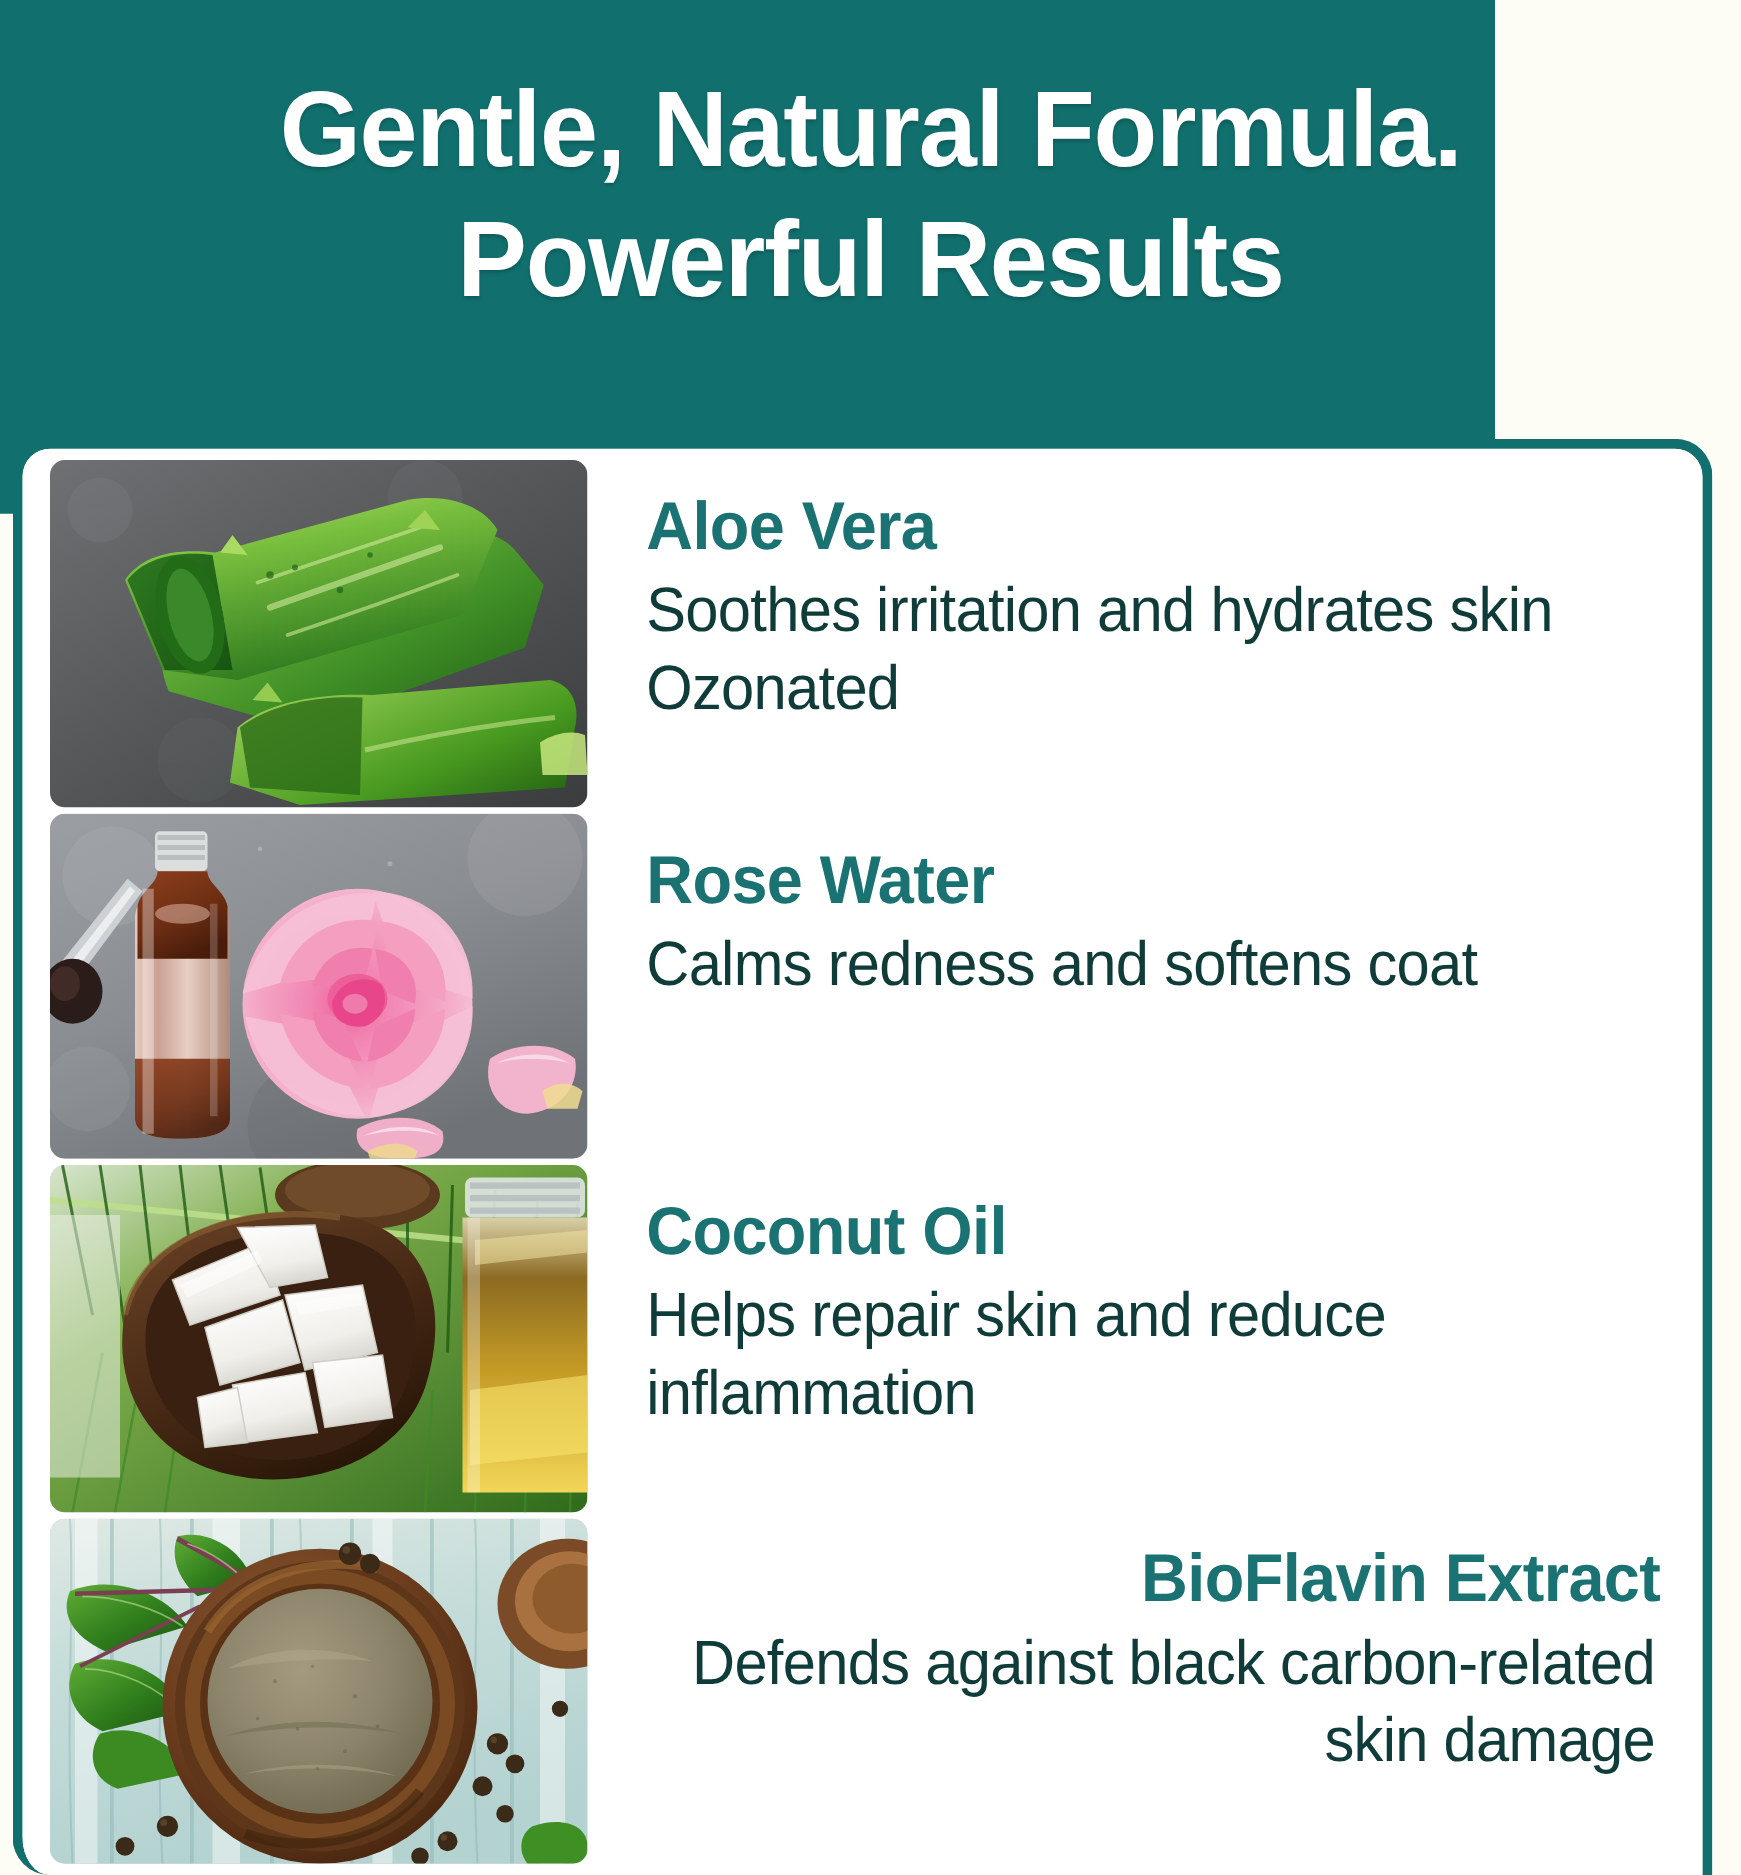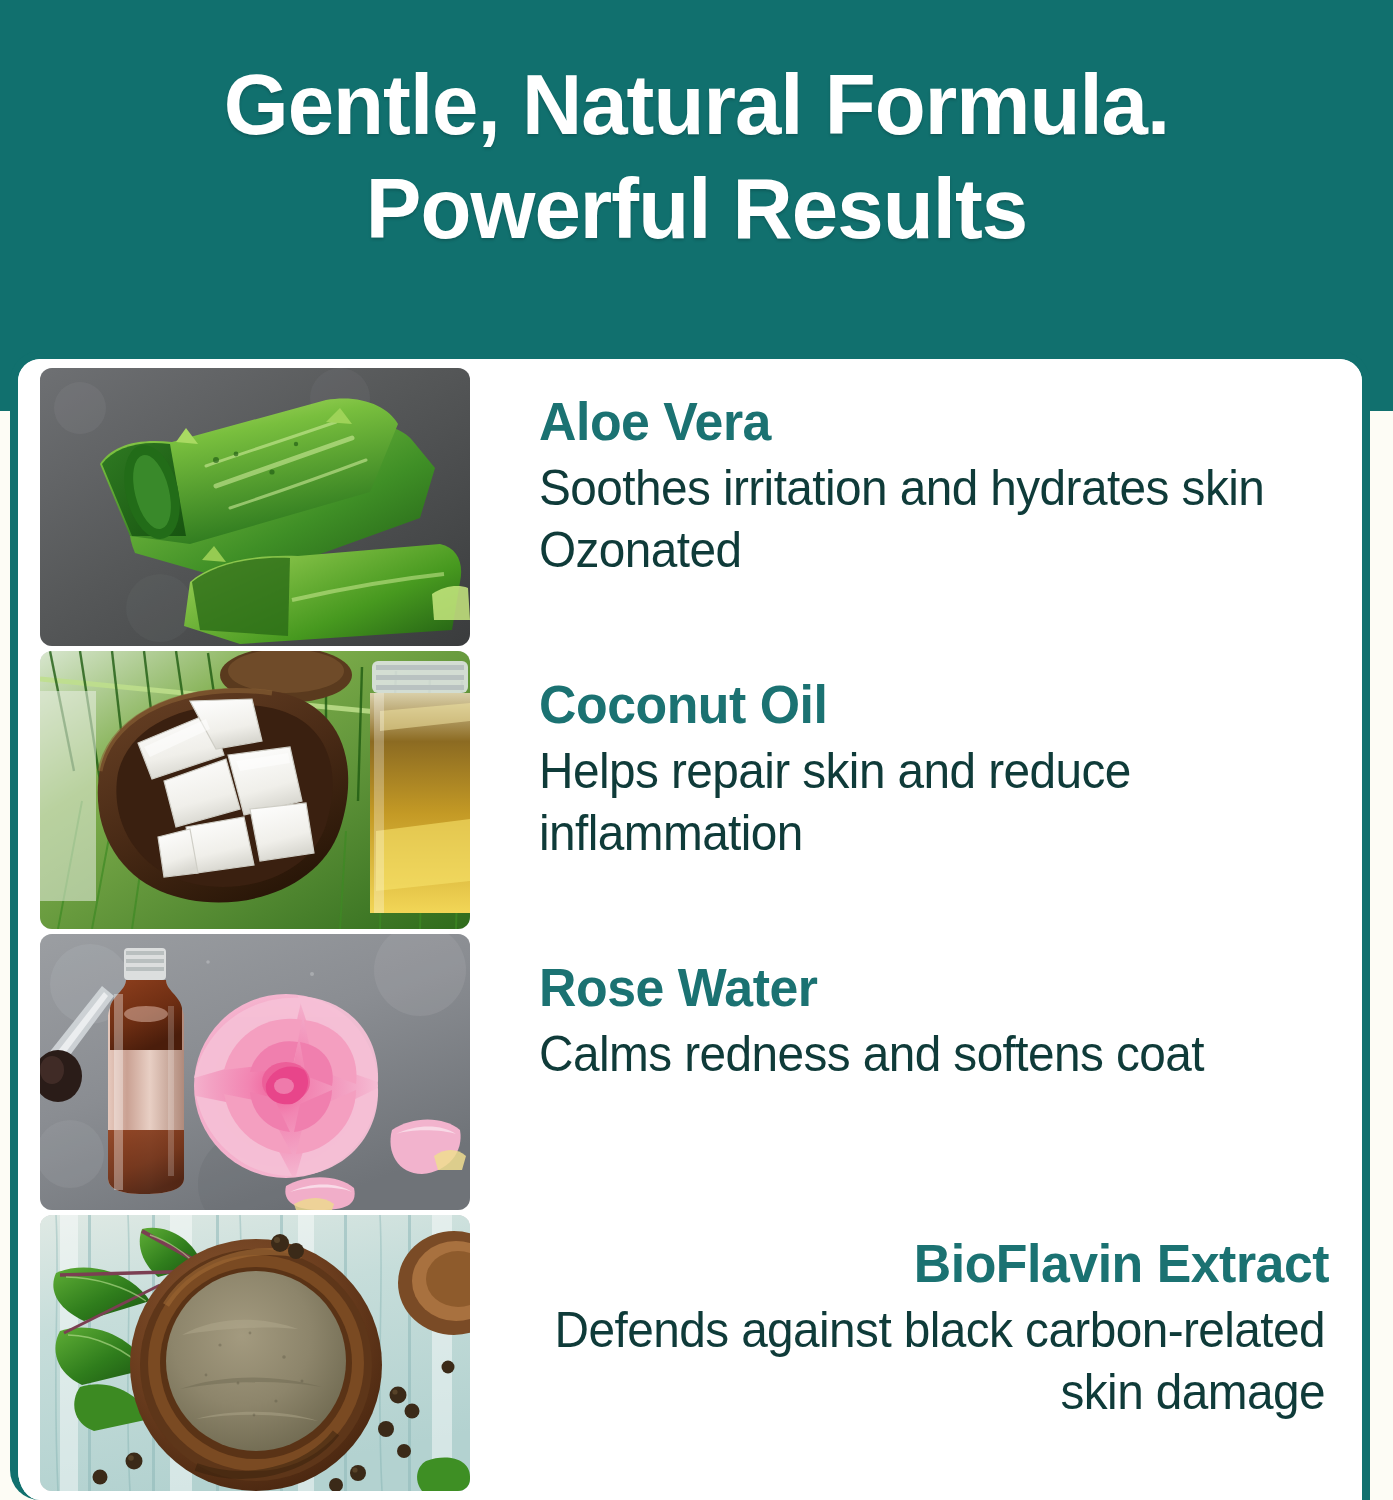--- a/index.html
+++ b/index.html
@@ -9,21 +9,21 @@
     width:1393px; height:1500px;
     background:#FDFCF5;
     font-family:"Liberation Sans", sans-serif;
     overflow:hidden;
   }
 
   #page { position:relative; width:1393px; height:1500px; background:#FDFCF5; }
 
   
   .header-banner{
-    position:absolute; left:0; top:0; width:1393px; height:411px;
+    position:absolute; left:0; top:0; width:1196px; height:411px;
     background:#11706E;
     z-index:1;
   }
   .header-title{
     position:absolute; left:0; top:52px; width:1393px;
     text-align:center;
     color:#FFFFFF;
     font-family:"Liberation Sans", sans-serif;
     font-weight:bold;
     font-size:86px;
@@ -68,21 +68,21 @@
     border-radius:12px;
     overflow:hidden;
     position:relative;
     background:#cfcfcf;
   }
   .row-3 .thumb, .row-4 .thumb { height:276px; }
   .thumb svg{ display:block; width:100%; height:100%; }
 
   .copy{
     flex:1 1 auto;
-    padding-left:69px;
+    padding-left:47px;
     padding-top:23px;
   }
   .ing-name{
     color:#1B7272;
     font-family:"Liberation Sans", sans-serif;
     font-weight:bold;
     font-size:54px;
     line-height:60px;
     letter-spacing:-0.5px;
     transform:scaleX(0.96);
@@ -177,20 +177,122 @@
               <path d="M152 214 C172 198 208 188 250 190 L248 268 L160 262 Z" fill="#2a6b17" opacity="0.8"></path>
               <path d="M392 226 C404 218 418 216 428 220 L430 252 L394 252 Z" fill="#c7e77f" opacity="0.85"></path>
               <path d="M286 54 L300 40 L312 56 Z" fill="#9ed358"></path>
               <path d="M136 74 L146 60 L158 76 Z" fill="#a9da62"></path>
               <path d="M162 192 L174 178 L186 194 Z" fill="#96cb52"></path>
             </svg>
           </div>
           <div class="copy">
             <div class="ing-name">Aloe Vera</div>
             <div class="ing-desc">Soothes irritation and hydrates skin Ozonated</div>
+          </div>
+        </div>
+
+        <div class="row row-3">
+          <div class="thumb">
+            <svg viewBox="0 0 430 276" preserveAspectRatio="xMidYMid slice" aria-hidden="true">
+              <defs>
+                <linearGradient id="stoneBg" x1="0" y1="0" x2="0.6" y2="1">
+                  <stop offset="0%" stop-color="#9b9ea2"></stop>
+                  <stop offset="50%" stop-color="#8a8d92"></stop>
+                  <stop offset="100%" stop-color="#6f7378"></stop>
+                </linearGradient>
+                <linearGradient id="bottleG" x1="0" y1="0" x2="1" y2="0">
+                  <stop offset="0%" stop-color="#e6c9bd"></stop>
+                  <stop offset="25%" stop-color="#caa193"></stop>
+                  <stop offset="55%" stop-color="#e8cfc4"></stop>
+                  <stop offset="100%" stop-color="#b08a7b"></stop>
+                </linearGradient>
+                <linearGradient id="amber" x1="0" y1="0" x2="0.5" y2="1">
+                  <stop offset="0%" stop-color="#8e3f1d"></stop>
+                  <stop offset="60%" stop-color="#6e2e13"></stop>
+                  <stop offset="100%" stop-color="#4a1d0b"></stop>
+                </linearGradient>
+                <radialGradient id="roseG" cx="0.46" cy="0.5" r="0.58">
+                  <stop offset="0%" stop-color="#ef5f9a"></stop>
+                  <stop offset="28%" stop-color="#f285b2"></stop>
+                  <stop offset="65%" stop-color="#f3a3c4"></stop>
+                  <stop offset="100%" stop-color="#f6c3d8"></stop>
+                </radialGradient>
+              </defs>
+              <rect width="430" height="276" fill="url(#stoneBg)"></rect>
+              <g opacity="0.22">
+                <circle cx="50" cy="50" r="40" fill="#b7babd"></circle>
+                <circle cx="380" cy="36" r="46" fill="#b0b3b7"></circle>
+                <circle cx="210" cy="250" r="52" fill="#5f6368"></circle>
+                <circle cx="30" cy="220" r="34" fill="#a4a7ab"></circle>
+              </g>
+              <g opacity="0.4" fill="#cfd2d5">
+                <circle cx="96" cy="188" r="2"></circle>
+                  <circle cx="124" cy="230" r="2.4"></circle>
+                <circle cx="330" cy="120" r="2"></circle>
+                  <circle cx="396" cy="200" r="2.6"></circle>
+                <circle cx="272" cy="40" r="2"></circle>
+                  <circle cx="168" cy="28" r="1.8"></circle>
+              </g>
+              <g>
+                <path d="M8 120 L62 52 L74 62 L22 132 Z" fill="#d3d7da" opacity="0.9"></path>
+                <path d="M14 122 L64 58 L68 62 L20 126 Z" fill="#f2f4f5" opacity="0.8"></path>
+                <ellipse cx="18" cy="142" rx="24" ry="26" fill="#2a1c18"></ellipse>
+                <ellipse cx="12" cy="136" rx="12" ry="14" fill="#46302a" opacity="0.8"></ellipse>
+              </g>
+              <g>
+                <rect x="84" y="14" width="42" height="32" rx="4" fill="#dfe2e2" opacity="0.95"></rect>
+                <rect x="86" y="17" width="38" height="4" fill="#b9bfbf"></rect>
+                <rect x="86" y="25" width="38" height="4" fill="#b9bfbf"></rect>
+                <rect x="86" y="33" width="38" height="4" fill="#b9bfbf"></rect>
+                <path d="M86 46 C86 58 70 64 68 82 L68 244 C68 254 78 260 104 260 C132 260 144 254 144 244 L144 82 C142 64 126 58 126 46 Z" fill="url(#bottleG)"></path>
+                <path d="M70 74 C72 62 86 56 86 46 L126 46 C126 56 140 62 142 74 L142 116 L70 116 Z" fill="url(#amber)"></path>
+                <path d="M68 196 L144 196 L144 244 C144 254 132 260 104 260 C78 260 68 254 68 244 Z" fill="url(#amber)" opacity="0.92"></path>
+                <rect x="74" y="60" width="9" height="196" fill="#ffffff" opacity="0.34"></rect>
+                <rect x="128" y="72" width="6" height="170" fill="#ffffff" opacity="0.2"></rect>
+                <ellipse cx="106" cy="80" rx="22" ry="8" fill="#f3d3c5" opacity="0.45"></ellipse>
+              </g>
+              <g transform="translate(246,152)">
+                <circle r="92" fill="url(#roseG)"></circle>
+                <g fill="#f6c0d6" opacity="0.95">
+                  <path d="M-92 -8 C-80 -62 -32 -92 16 -88 L4 -36 Z"></path>
+                  <path d="M12 -90 C62 -88 94 -52 92 -4 L34 -24 Z"></path>
+                  <path d="M92 2 C94 50 58 88 10 90 L26 34 Z"></path>
+                  <path d="M6 90 C-42 90 -80 56 -90 10 L-30 22 Z"></path>
+                </g>
+                <g fill="#f49fc0">
+                  <path d="M-62 -16 C-52 -54 -16 -72 16 -66 L8 -24 Z"></path>
+                  <path d="M18 -66 C54 -62 74 -34 70 -2 L28 -18 Z"></path>
+                  <path d="M70 4 C70 38 42 66 10 68 L20 26 Z"></path>
+                  <path d="M6 68 C-28 66 -56 42 -62 8 L-22 16 Z"></path>
+                </g>
+                <g fill="#f07fae">
+                  <path d="M-36 -14 C-30 -38 -8 -48 12 -44 L6 -16 Z"></path>
+                  <path d="M14 -44 C38 -40 50 -22 46 0 L20 -10 Z"></path>
+                  <path d="M46 4 C46 26 28 44 8 46 L14 18 Z"></path>
+                  <path d="M4 46 C-18 44 -34 28 -36 6 L-12 12 Z"></path>
+                </g>
+                <g fill="#ec5f99">
+                  <ellipse cx="0" cy="-4" rx="24" ry="20"></ellipse>
+                  <path d="M-20 -2 C-14 -18 4 -24 18 -16 C26 -6 22 12 6 18 C-10 20 -22 12 -20 -2 Z" fill="#e8458a"></path>
+                </g>
+                <ellipse cx="-2" cy="0" rx="10" ry="8" fill="#f07fae" opacity="0.9"></ellipse>
+              </g>
+              <g>
+                <path d="M352 196 C372 182 404 182 420 196 C424 218 408 238 382 240 C358 240 346 218 352 196 Z" fill="#f2b3cd"></path>
+                <path d="M356 200 C376 190 402 190 416 200 C406 196 372 194 356 200 Z" fill="#f8d9e6"></path>
+                <path d="M394 222 C404 214 418 214 426 222 L422 236 L398 236 Z" fill="#f0dd8f" opacity="0.85"></path>
+                <path d="M246 252 C266 240 298 240 314 254 C318 272 304 276 280 276 C256 276 242 268 246 252 Z" fill="#f1aec9"></path>
+                <path d="M250 258 C270 248 298 248 312 258 C300 252 268 252 250 258 Z" fill="#f9dbe8"></path>
+                <path d="M254 270 C268 262 284 262 294 270 L292 276 L256 276 Z" fill="#eedb8c" opacity="0.8"></path>
+              </g>
+            </svg>
+          </div>
+          <div class="copy">
+            <div class="ing-name">Rose Water</div>
+            <div class="ing-desc">Calms redness and softens coat</div>
           </div>
         </div>
 
         <div class="row row-2">
           <div class="thumb">
             <svg viewBox="0 0 430 278" preserveAspectRatio="xMidYMid slice" aria-hidden="true">
               <defs>
                 <linearGradient id="palmBg" x1="0" y1="0" x2="1" y2="1">
                   <stop offset="0%" stop-color="#d8e6cf"></stop>
                   <stop offset="30%" stop-color="#7fae4c"></stop>
@@ -267,122 +369,20 @@
               <g fill="#ffffff" opacity="0.5">
                 <path d="M104 96 L166 68 L170 78 L110 106 Z"></path>
                 <path d="M196 110 L248 102 L250 112 L200 120 Z"></path>
               </g>
               <path d="M60 120 C72 60 150 30 232 42" stroke="#8a6336" stroke-width="5" fill="none" opacity="0.6"></path>
             </svg>
           </div>
           <div class="copy">
             <div class="ing-name">Coconut Oil</div>
             <div class="ing-desc">Helps repair skin and reduce inflammation</div>
-          </div>
-        </div>
-
-        <div class="row row-3">
-          <div class="thumb">
-            <svg viewBox="0 0 430 276" preserveAspectRatio="xMidYMid slice" aria-hidden="true">
-              <defs>
-                <linearGradient id="stoneBg" x1="0" y1="0" x2="0.6" y2="1">
-                  <stop offset="0%" stop-color="#9b9ea2"></stop>
-                  <stop offset="50%" stop-color="#8a8d92"></stop>
-                  <stop offset="100%" stop-color="#6f7378"></stop>
-                </linearGradient>
-                <linearGradient id="bottleG" x1="0" y1="0" x2="1" y2="0">
-                  <stop offset="0%" stop-color="#e6c9bd"></stop>
-                  <stop offset="25%" stop-color="#caa193"></stop>
-                  <stop offset="55%" stop-color="#e8cfc4"></stop>
-                  <stop offset="100%" stop-color="#b08a7b"></stop>
-                </linearGradient>
-                <linearGradient id="amber" x1="0" y1="0" x2="0.5" y2="1">
-                  <stop offset="0%" stop-color="#8e3f1d"></stop>
-                  <stop offset="60%" stop-color="#6e2e13"></stop>
-                  <stop offset="100%" stop-color="#4a1d0b"></stop>
-                </linearGradient>
-                <radialGradient id="roseG" cx="0.46" cy="0.5" r="0.58">
-                  <stop offset="0%" stop-color="#ef5f9a"></stop>
-                  <stop offset="28%" stop-color="#f285b2"></stop>
-                  <stop offset="65%" stop-color="#f3a3c4"></stop>
-                  <stop offset="100%" stop-color="#f6c3d8"></stop>
-                </radialGradient>
-              </defs>
-              <rect width="430" height="276" fill="url(#stoneBg)"></rect>
-              <g opacity="0.22">
-                <circle cx="50" cy="50" r="40" fill="#b7babd"></circle>
-                <circle cx="380" cy="36" r="46" fill="#b0b3b7"></circle>
-                <circle cx="210" cy="250" r="52" fill="#5f6368"></circle>
-                <circle cx="30" cy="220" r="34" fill="#a4a7ab"></circle>
-              </g>
-              <g opacity="0.4" fill="#cfd2d5">
-                <circle cx="96" cy="188" r="2"></circle>
-                  <circle cx="124" cy="230" r="2.4"></circle>
-                <circle cx="330" cy="120" r="2"></circle>
-                  <circle cx="396" cy="200" r="2.6"></circle>
-                <circle cx="272" cy="40" r="2"></circle>
-                  <circle cx="168" cy="28" r="1.8"></circle>
-              </g>
-              <g>
-                <path d="M8 120 L62 52 L74 62 L22 132 Z" fill="#d3d7da" opacity="0.9"></path>
-                <path d="M14 122 L64 58 L68 62 L20 126 Z" fill="#f2f4f5" opacity="0.8"></path>
-                <ellipse cx="18" cy="142" rx="24" ry="26" fill="#2a1c18"></ellipse>
-                <ellipse cx="12" cy="136" rx="12" ry="14" fill="#46302a" opacity="0.8"></ellipse>
-              </g>
-              <g>
-                <rect x="84" y="14" width="42" height="32" rx="4" fill="#dfe2e2" opacity="0.95"></rect>
-                <rect x="86" y="17" width="38" height="4" fill="#b9bfbf"></rect>
-                <rect x="86" y="25" width="38" height="4" fill="#b9bfbf"></rect>
-                <rect x="86" y="33" width="38" height="4" fill="#b9bfbf"></rect>
-                <path d="M86 46 C86 58 70 64 68 82 L68 244 C68 254 78 260 104 260 C132 260 144 254 144 244 L144 82 C142 64 126 58 126 46 Z" fill="url(#bottleG)"></path>
-                <path d="M70 74 C72 62 86 56 86 46 L126 46 C126 56 140 62 142 74 L142 116 L70 116 Z" fill="url(#amber)"></path>
-                <path d="M68 196 L144 196 L144 244 C144 254 132 260 104 260 C78 260 68 254 68 244 Z" fill="url(#amber)" opacity="0.92"></path>
-                <rect x="74" y="60" width="9" height="196" fill="#ffffff" opacity="0.34"></rect>
-                <rect x="128" y="72" width="6" height="170" fill="#ffffff" opacity="0.2"></rect>
-                <ellipse cx="106" cy="80" rx="22" ry="8" fill="#f3d3c5" opacity="0.45"></ellipse>
-              </g>
-              <g transform="translate(246,152)">
-                <circle r="92" fill="url(#roseG)"></circle>
-                <g fill="#f6c0d6" opacity="0.95">
-                  <path d="M-92 -8 C-80 -62 -32 -92 16 -88 L4 -36 Z"></path>
-                  <path d="M12 -90 C62 -88 94 -52 92 -4 L34 -24 Z"></path>
-                  <path d="M92 2 C94 50 58 88 10 90 L26 34 Z"></path>
-                  <path d="M6 90 C-42 90 -80 56 -90 10 L-30 22 Z"></path>
-                </g>
-                <g fill="#f49fc0">
-                  <path d="M-62 -16 C-52 -54 -16 -72 16 -66 L8 -24 Z"></path>
-                  <path d="M18 -66 C54 -62 74 -34 70 -2 L28 -18 Z"></path>
-                  <path d="M70 4 C70 38 42 66 10 68 L20 26 Z"></path>
-                  <path d="M6 68 C-28 66 -56 42 -62 8 L-22 16 Z"></path>
-                </g>
-                <g fill="#f07fae">
-                  <path d="M-36 -14 C-30 -38 -8 -48 12 -44 L6 -16 Z"></path>
-                  <path d="M14 -44 C38 -40 50 -22 46 0 L20 -10 Z"></path>
-                  <path d="M46 4 C46 26 28 44 8 46 L14 18 Z"></path>
-                  <path d="M4 46 C-18 44 -34 28 -36 6 L-12 12 Z"></path>
-                </g>
-                <g fill="#ec5f99">
-                  <ellipse cx="0" cy="-4" rx="24" ry="20"></ellipse>
-                  <path d="M-20 -2 C-14 -18 4 -24 18 -16 C26 -6 22 12 6 18 C-10 20 -22 12 -20 -2 Z" fill="#e8458a"></path>
-                </g>
-                <ellipse cx="-2" cy="0" rx="10" ry="8" fill="#f07fae" opacity="0.9"></ellipse>
-              </g>
-              <g>
-                <path d="M352 196 C372 182 404 182 420 196 C424 218 408 238 382 240 C358 240 346 218 352 196 Z" fill="#f2b3cd"></path>
-                <path d="M356 200 C376 190 402 190 416 200 C406 196 372 194 356 200 Z" fill="#f8d9e6"></path>
-                <path d="M394 222 C404 214 418 214 426 222 L422 236 L398 236 Z" fill="#f0dd8f" opacity="0.85"></path>
-                <path d="M246 252 C266 240 298 240 314 254 C318 272 304 276 280 276 C256 276 242 268 246 252 Z" fill="#f1aec9"></path>
-                <path d="M250 258 C270 248 298 248 312 258 C300 252 268 252 250 258 Z" fill="#f9dbe8"></path>
-                <path d="M254 270 C268 262 284 262 294 270 L292 276 L256 276 Z" fill="#eedb8c" opacity="0.8"></path>
-              </g>
-            </svg>
-          </div>
-          <div class="copy">
-            <div class="ing-name">Rose Water</div>
-            <div class="ing-desc">Calms redness and softens coat</div>
           </div>
         </div>
 
         <div class="row row-4">
           <div class="thumb">
             <svg viewBox="0 0 430 276" preserveAspectRatio="xMidYMid slice" aria-hidden="true">
               <defs>
                 <linearGradient id="woodBg" x1="0" y1="0" x2="0.3" y2="1">
                   <stop offset="0%" stop-color="#dfe9e4"></stop>
                   <stop offset="40%" stop-color="#c6ddda"></stop>

